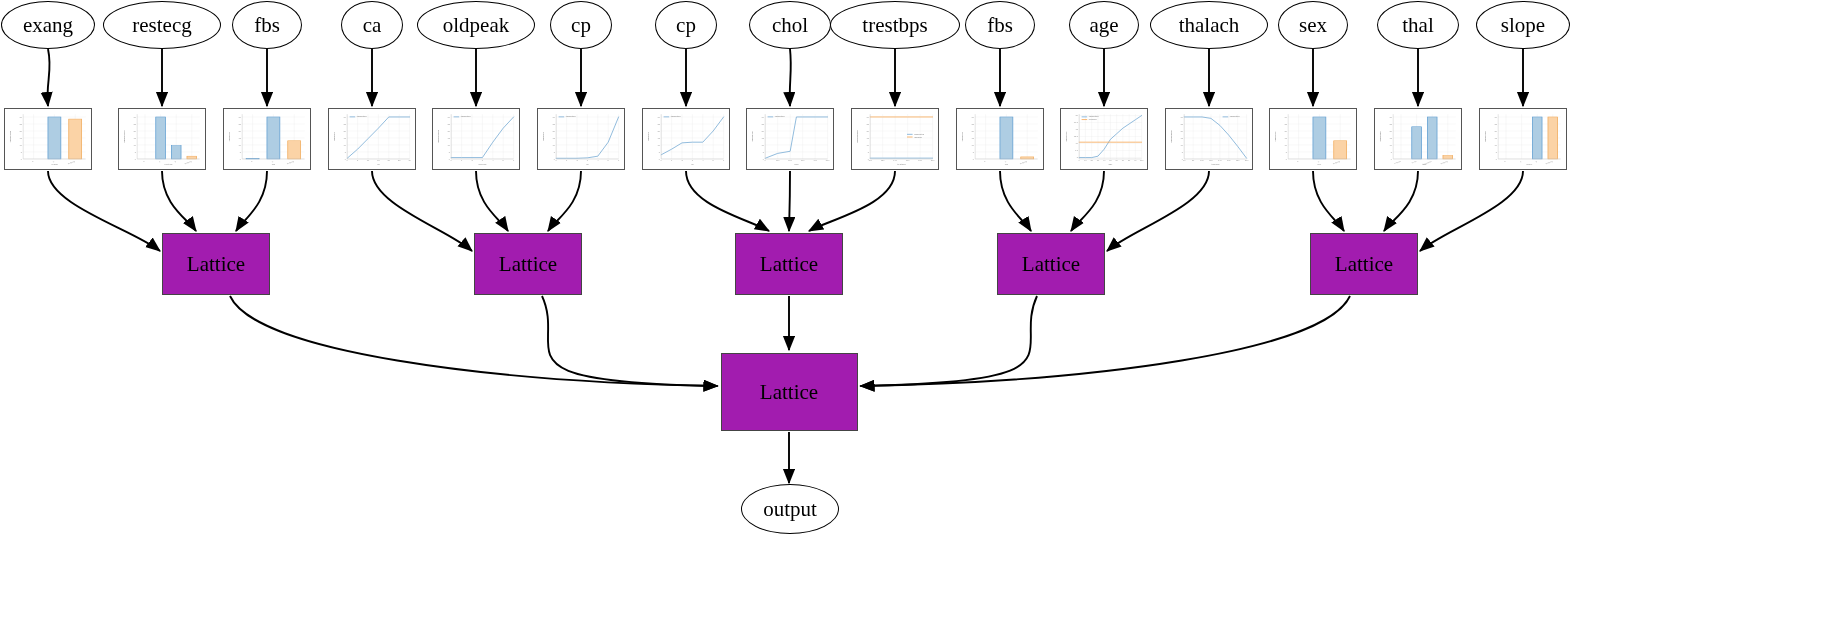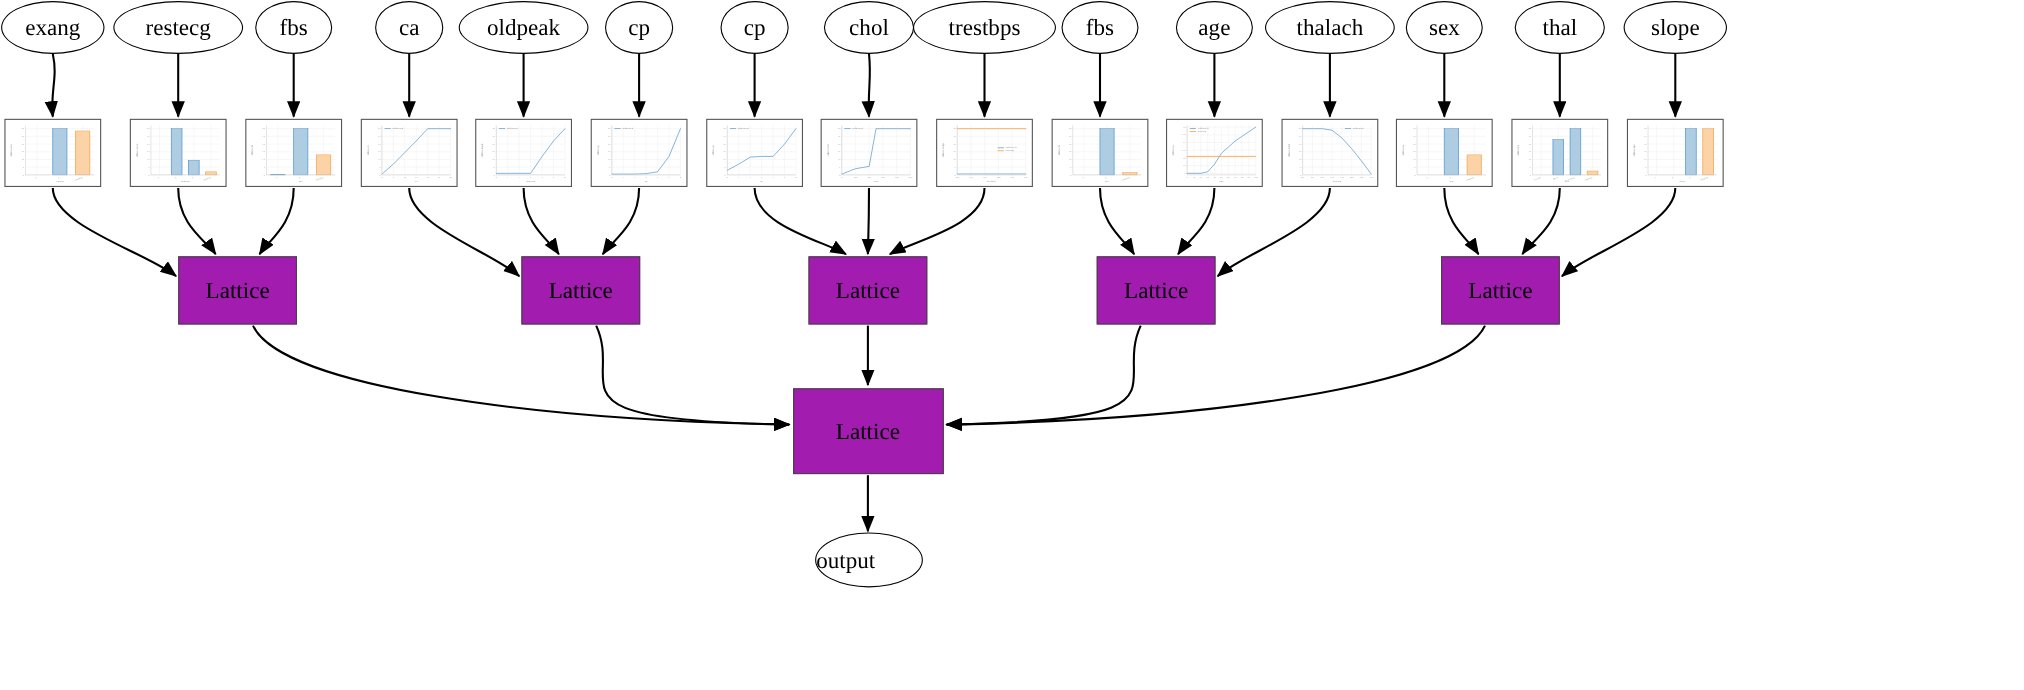--- a/index.html
+++ b/index.html
@@ -17,21 +17,21 @@
   .plot{position:absolute;border:1.6px solid #555;background:#fff;box-sizing:border-box;
         padding:3px;}
   .plot .inner{position:relative;width:100%;height:100%;}
   .plot svg{display:block;width:100%;height:100%;}
 
   
   .box{position:absolute;border:1.7px solid #444;background:#a21caf;box-sizing:border-box;
        display:flex;align-items:center;justify-content:center;font-size:21px;color:#000;}
 
   .outell{position:absolute;border:1.6px solid #000;border-radius:50%;background:#fff;
-          display:flex;align-items:center;font-size:21px;}
+          display:flex;align-items:center;justify-content:center;font-size:21px;}
 </style>
 </head>
 <body>
 
 <div id="stage">
   <svg id="wires" viewBox="0 0 1840 627" xmlns="http://www.w3.org/2000/svg">
     <defs>
       <marker id="ah" markerWidth="9" markerHeight="9" refX="7.4" refY="3.2" orient="auto" markerUnits="strokeWidth">
         <path d="M0,0 L8,3.2 L0,6.4 z" fill="#000"></path>
       </marker>

